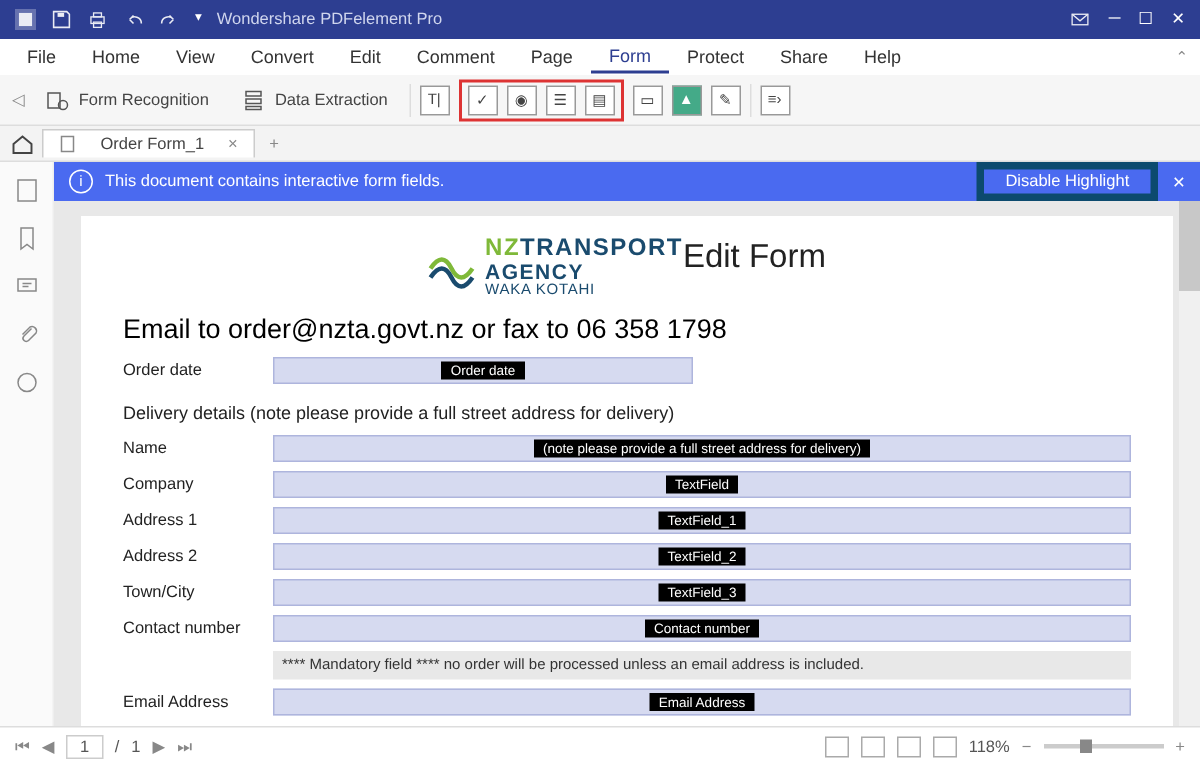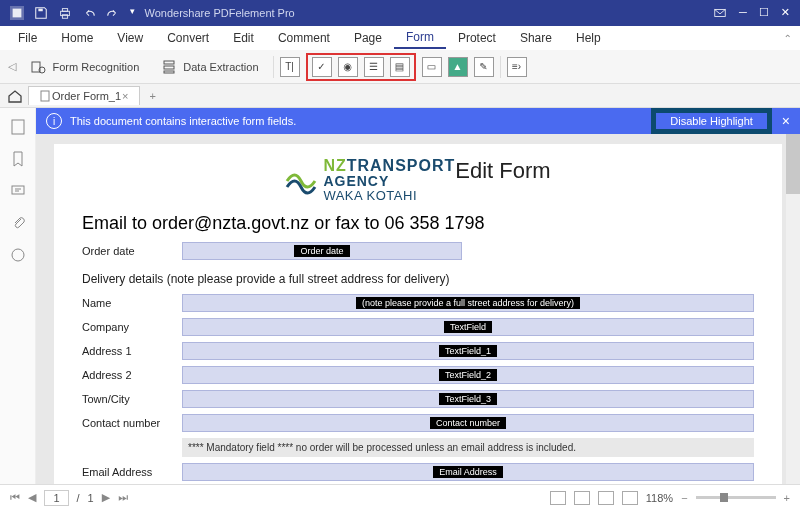--- a/index.html
+++ b/index.html
@@ -17,41 +17,41 @@
 .rb-btn{display:flex;align-items:center;gap:6px;padding:4px 8px;cursor:pointer;color:#444;border-radius:2px}
 .rb-btn.pressed{background:#d9d9d9;border:1px solid #bbb}
 .rb-sep{width:1px;height:22px;background:#ddd}
 .rb-icon{width:16px;height:16px;display:flex;align-items:center;justify-content:center;color:#555}
 .rb-icon svg{width:16px;height:16px}
 .rb-group{display:flex;gap:6px;align-items:center}
 .rb-highlight{border:2px solid #d33;padding:2px 4px;display:flex;gap:6px}
 .tool-icon{width:20px;height:20px;border:1px solid #999;display:flex;align-items:center;justify-content:center;cursor:pointer;background:#fff;font-size:10px;color:#444}
 .tabbar{height:24px;background:#f3f3f3;border-bottom:1px solid #ddd;display:flex;align-items:center;padding:0 6px;font-size:11px;gap:4px}
 .home-icon{width:18px;height:18px;cursor:pointer;color:#444}
-.doc-tab{display:flex;align-items:center;gap:1px;padding:3px 10px;border:1px solid #ccc;border-bottom:none;background:#fff;color:#444}
+.doc-tab{display:flex;align-items:center;gap:16px;padding:3px 10px;border:1px solid #ccc;border-bottom:none;background:#fff;color:#444}
 .doc-tab .x{color:#888;cursor:pointer;font-size:11px}
 .plus{color:#888;cursor:pointer;padding:0 6px}
 .workarea{display:flex;height:376px;position:relative}
 .sidebar{width:36px;background:#fafafa;border-right:1px solid #eee;display:flex;flex-direction:column;align-items:center;gap:14px;padding-top:10px}
 .side-icon{width:18px;height:18px;color:#888;cursor:pointer}
 .canvas{flex:1;background:#e8e8e8;position:relative;overflow:hidden}
 .banner{height:26px;background:#4a6af0;display:flex;align-items:center;color:#fff;font-size:11px;padding:0 10px}
 .banner-i{width:16px;height:16px;border:1.5px solid #fff;border-radius:50%;display:flex;align-items:center;justify-content:center;font-size:10px;margin-right:8px}
 .banner-txt{flex:1}
 .banner-btn{border:5px solid #0c4a6e;padding:2px 14px;cursor:pointer;font-size:11px}
 .banner-x{margin-left:10px;cursor:pointer;font-size:14px}
 .page{margin:10px 18px 0 18px;background:#fff;padding:14px 28px;height:360px;overflow:hidden}
 .logo-row{display:flex;justify-content:center;align-items:flex-start;margin-bottom:10px}
 .logo{display:flex;align-items:center;gap:6px}
 .logo-mark{width:32px;height:28px}
 .logo-text{display:flex;flex-direction:column}
 .logo-line1{font-size:16px;font-weight:700;letter-spacing:1px;color:#1a4b6e;line-height:1}
 .logo-line1 .nz{color:#7fb939}
 .logo-line2{font-size:14px;font-weight:700;color:#1a4b6e;letter-spacing:1px;line-height:1}
-.logo-line3{font-size:13px;color:#1a4b6e;letter-spacing:.5px}
+.logo-line3{font-size:10px;color:#1a4b6e;letter-spacing:.5px}
 .form-title{font-size:22px;color:#222}
 .email-line{font-size:18px;margin:10px 0 8px}
 .field-row{display:flex;align-items:center;margin-bottom:6px;font-size:11px}
 .field-label{width:100px;color:#222}
 .field-input{flex:1;height:18px;background:#d6daf0;border:1px solid #aeb5dd;position:relative;display:flex;align-items:center;justify-content:center}
 .field-input.short{flex:0 0 280px}
 .field-tag{background:#000;color:#fff;font-size:9px;padding:1px 6px}
 .section-title{font-size:12px;margin:12px 0 8px;color:#222}
 .note-row{font-size:10px;background:#e8e8e8;padding:4px 6px;color:#333;flex:1}
 .scrollbar{position:absolute;right:0;top:26px;bottom:0;width:14px;background:#f0f0f0}

